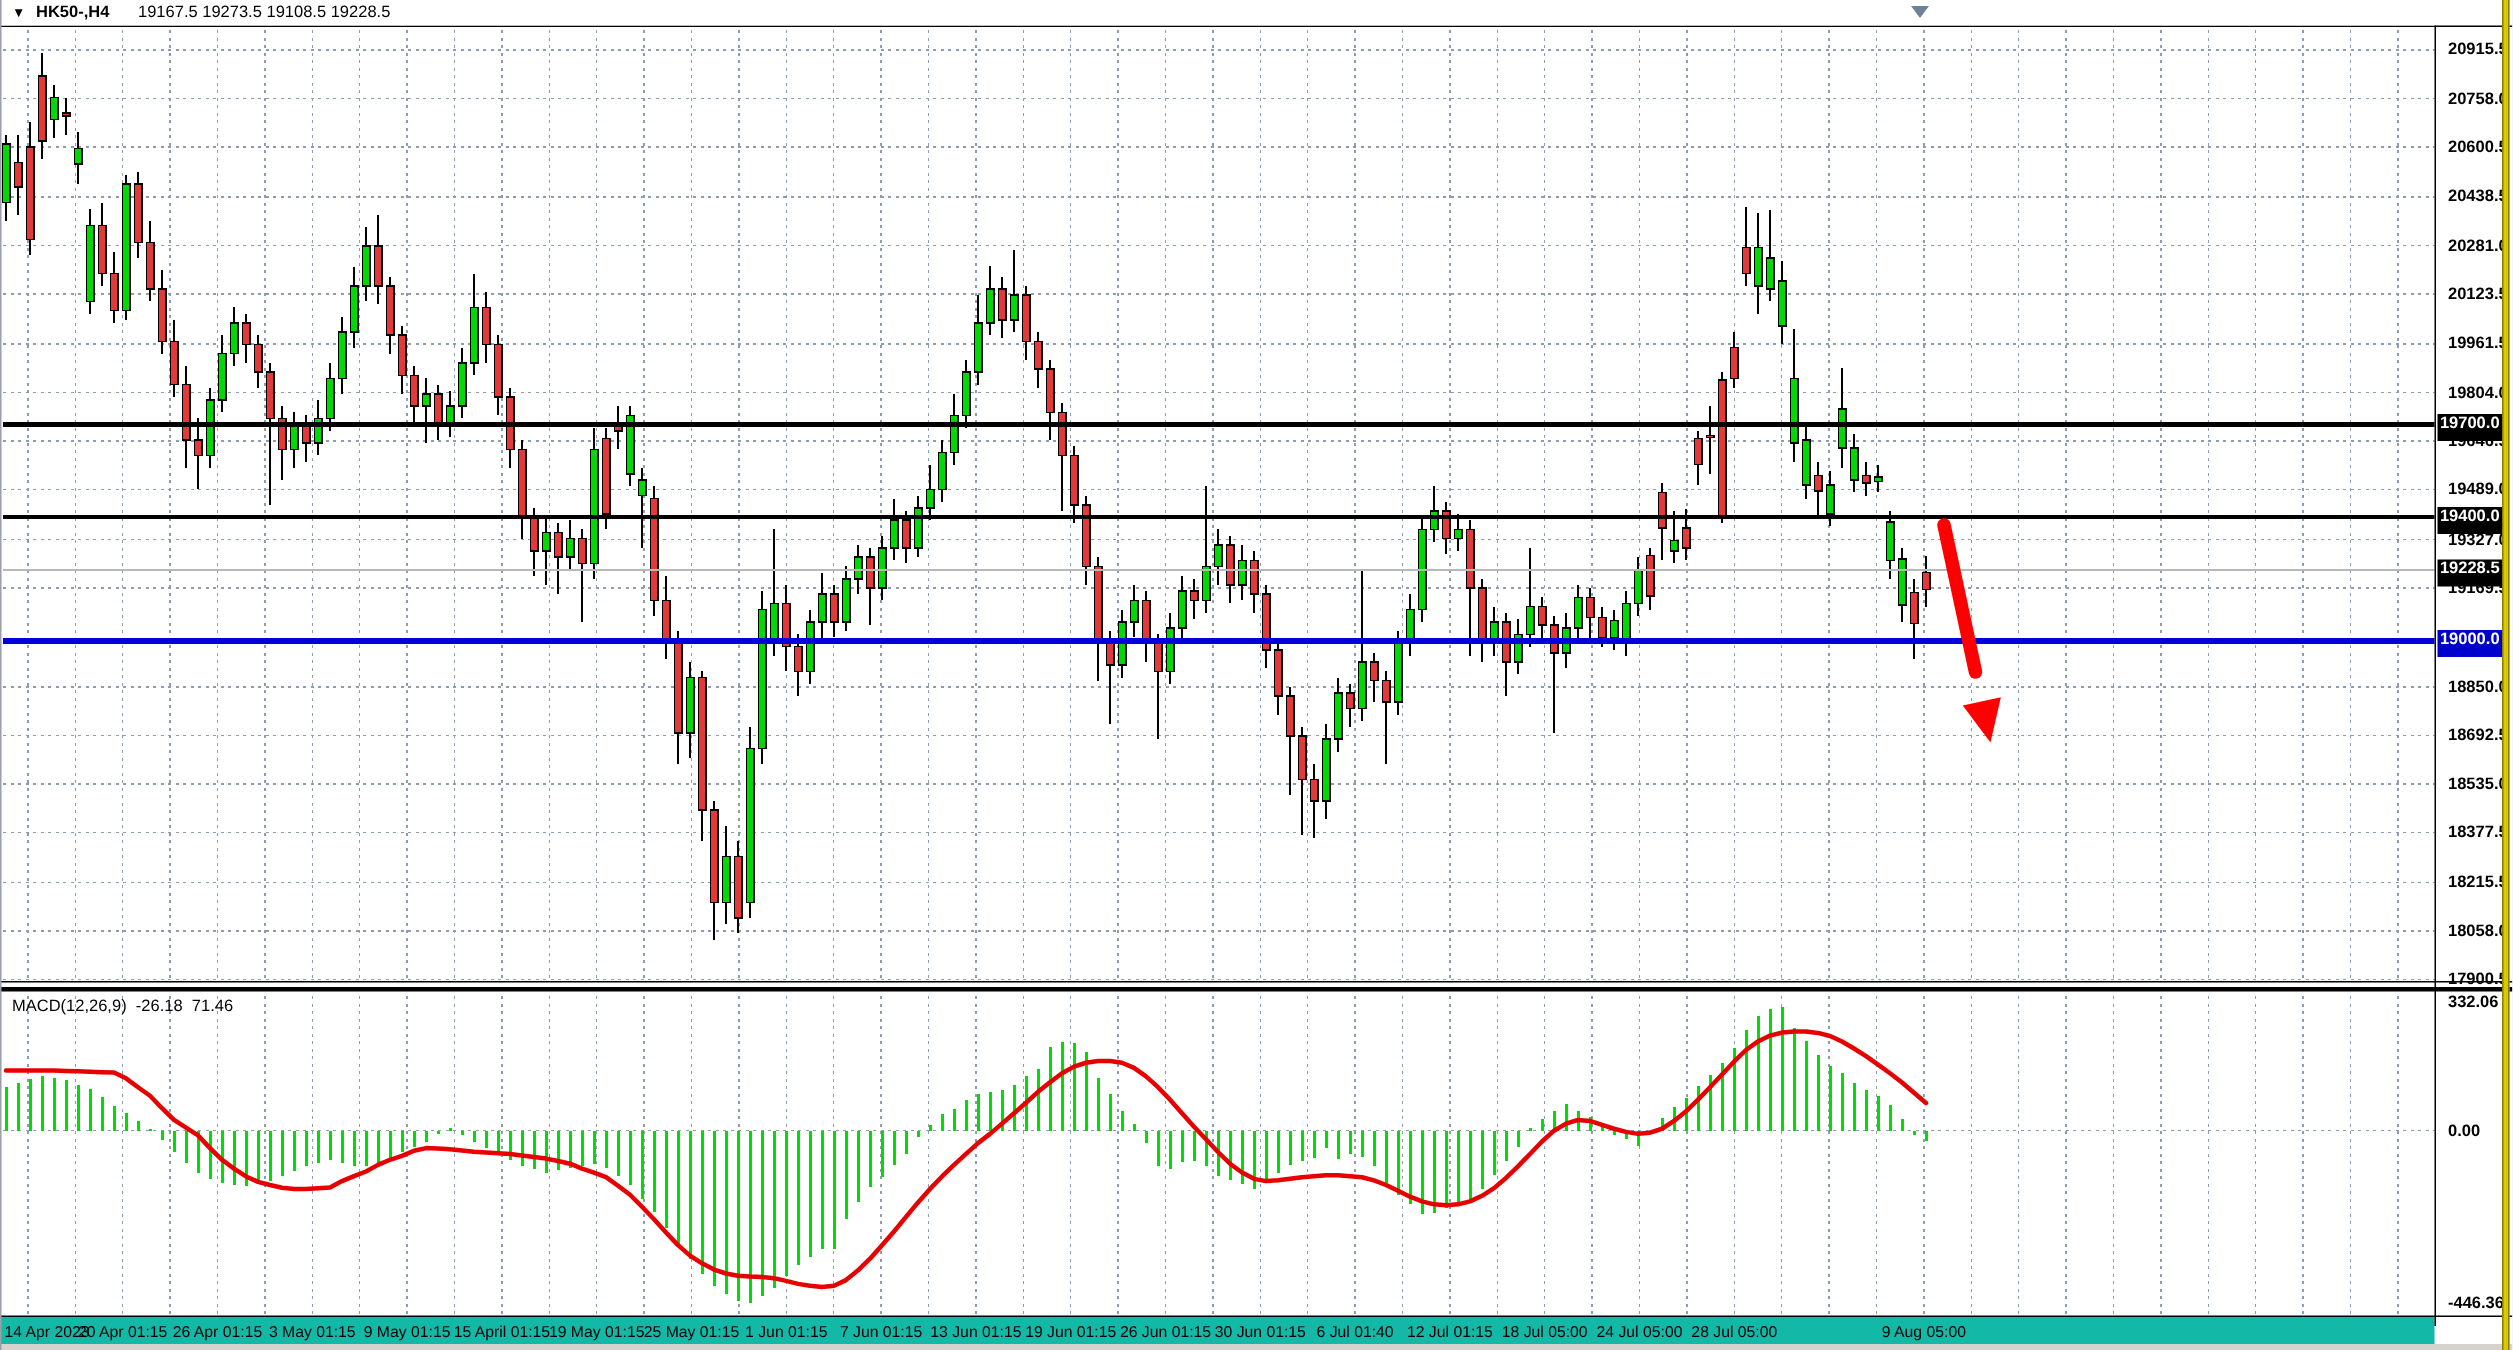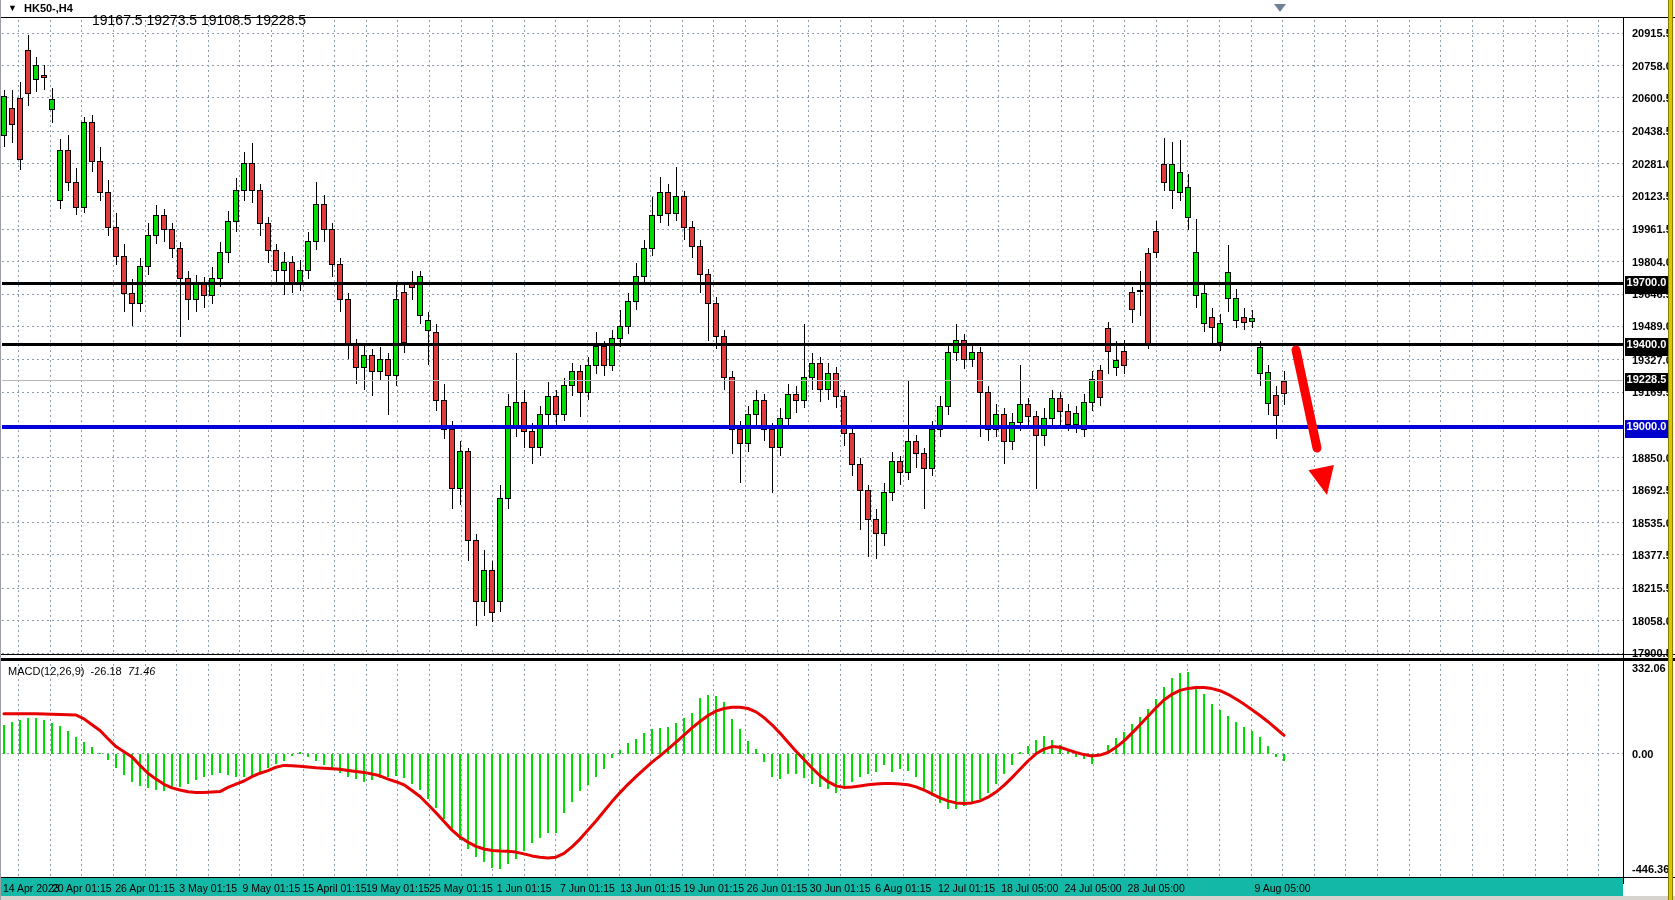--- a/index.html
+++ b/index.html
@@ -1,31 +1,31 @@
 <!DOCTYPE html>
 <html><head>
 <meta charset="utf-8">
 <style>
   html,body{margin:0;padding:0;background:#f0f0f0;}
   .screen{position:relative;width:1675px;height:900px;background:#ffffff;overflow:hidden;
           font-family:"Liberation Sans",sans-serif;-webkit-font-smoothing:none;}
   .titlebar{position:absolute;left:0;top:0;width:1623px;height:17px;background:#ffffff;z-index:6;}
   .titlebar .dd{position:absolute;left:8px;top:3px;font-size:9px;color:#000;}
   .titlebar .sym{position:absolute;left:24px;top:2px;font-size:11px;font-weight:700;color:#000;}
-  .titlebar .ohlc{position:absolute;left:92px;top:12px;font-size:14px;color:#000;}
+  .titlebar .ohlc{position:absolute;left:92px;top:2px;font-size:11px;color:#000;}
   .topline{position:absolute;left:0;top:17px;width:1675px;height:1px;background:#000;z-index:5;}
   .lastmark{position:absolute;left:1274px;top:4px;width:0;height:0;z-index:6;
             border-left:6px solid transparent;border-right:6px solid transparent;border-top:8px solid #6f8194;}
   svg.chart{position:absolute;left:0;top:0;z-index:2;}
   .sep1{position:absolute;left:0;top:654px;width:1675px;height:1px;background:#000;z-index:5;}
   .sep2{position:absolute;left:0;top:658px;width:1675px;height:3px;background:#000;z-index:5;}
   .botline{position:absolute;left:0;top:877px;width:1675px;height:1px;background:#000;z-index:5;}
   .macdlabel{position:absolute;left:8px;top:665px;font-size:11px;color:#000;z-index:6;}
   .macdlabel b{font-weight:400;}
-  .macdlabel .sv{color:#000;font-style:italic;}
+  .macdlabel .sv{color:#000;}
   .vaxis{position:absolute;left:1623px;top:0;width:46px;height:900px;background:#fff;z-index:4;}
   .vline{position:absolute;left:1623px;top:17px;width:1px;height:867px;background:#000;z-index:5;}
   .ylab{position:absolute;left:9px;height:12px;line-height:12px;font-size:11px;font-weight:600;color:#000;white-space:nowrap;}
   .ybox{position:absolute;left:2px;width:43px;height:18px;line-height:13px;font-size:11px;font-weight:600;
         color:#fff;text-align:center;white-space:nowrap;z-index:6;}
   .taxis{position:absolute;left:0;top:878px;width:1623px;height:18px;background:#14b8a6;z-index:4;}
   .tlab{position:absolute;top:4px;font-size:10.5px;color:#000;white-space:nowrap;transform:translateX(-50%);}
   .tlab.first{transform:none;}
   .graystrip{position:absolute;left:0;top:896px;width:1675px;height:4px;background:#d6d3ce;z-index:7;}
   .yellowedge{position:absolute;left:1668px;top:0;width:5px;height:900px;background:#d9c800;
@@ -850,21 +850,21 @@
       <div class="tlab" style="left: 271.4px;">9 May 01:15</div>
       <div class="tlab" style="left: 334.6px;">15 April 01:15</div>
       <div class="tlab" style="left: 397.8px;">19 May 01:15</div>
       <div class="tlab" style="left: 461px; text-align: right;">25 May 01:15</div>
       <div class="tlab" style="left: 524.2px;">1 Jun 01:15</div>
       <div class="tlab" style="left: 587.4px;">7 Jun 01:15</div>
       <div class="tlab" style="left: 650.6px;">13 Jun 01:15</div>
       <div class="tlab" style="left: 713.8px;">19 Jun 01:15</div>
       <div class="tlab" style="left: 777px;">26 Jun 01:15</div>
       <div class="tlab" style="left: 840.2px;">30 Jun 01:15</div>
-      <div class="tlab" style="left: 903.4px;">6 Aug 01:15</div>
+      <div class="tlab" style="left: 903.4px;">6 Jul 01:40</div>
       <div class="tlab" style="left: 966.6px;">12 Jul 01:15</div>
       <div class="tlab" style="left: 1029.8px;">18 Jul 05:00</div>
       <div class="tlab" style="left: 1093px;">24 Jul 05:00</div>
       <div class="tlab" style="left: 1156.2px;">28 Jul 05:00</div>
       <div class="tlab" style="left: 1187px; margin-top: 12px;">3 Aug 05:00</div>
       <div class="tlab" style="left: 1282.6px;">9 Aug 05:00</div>
     </div>
 
   <div class="graystrip"></div>
   <div class="yellowedge"></div>

